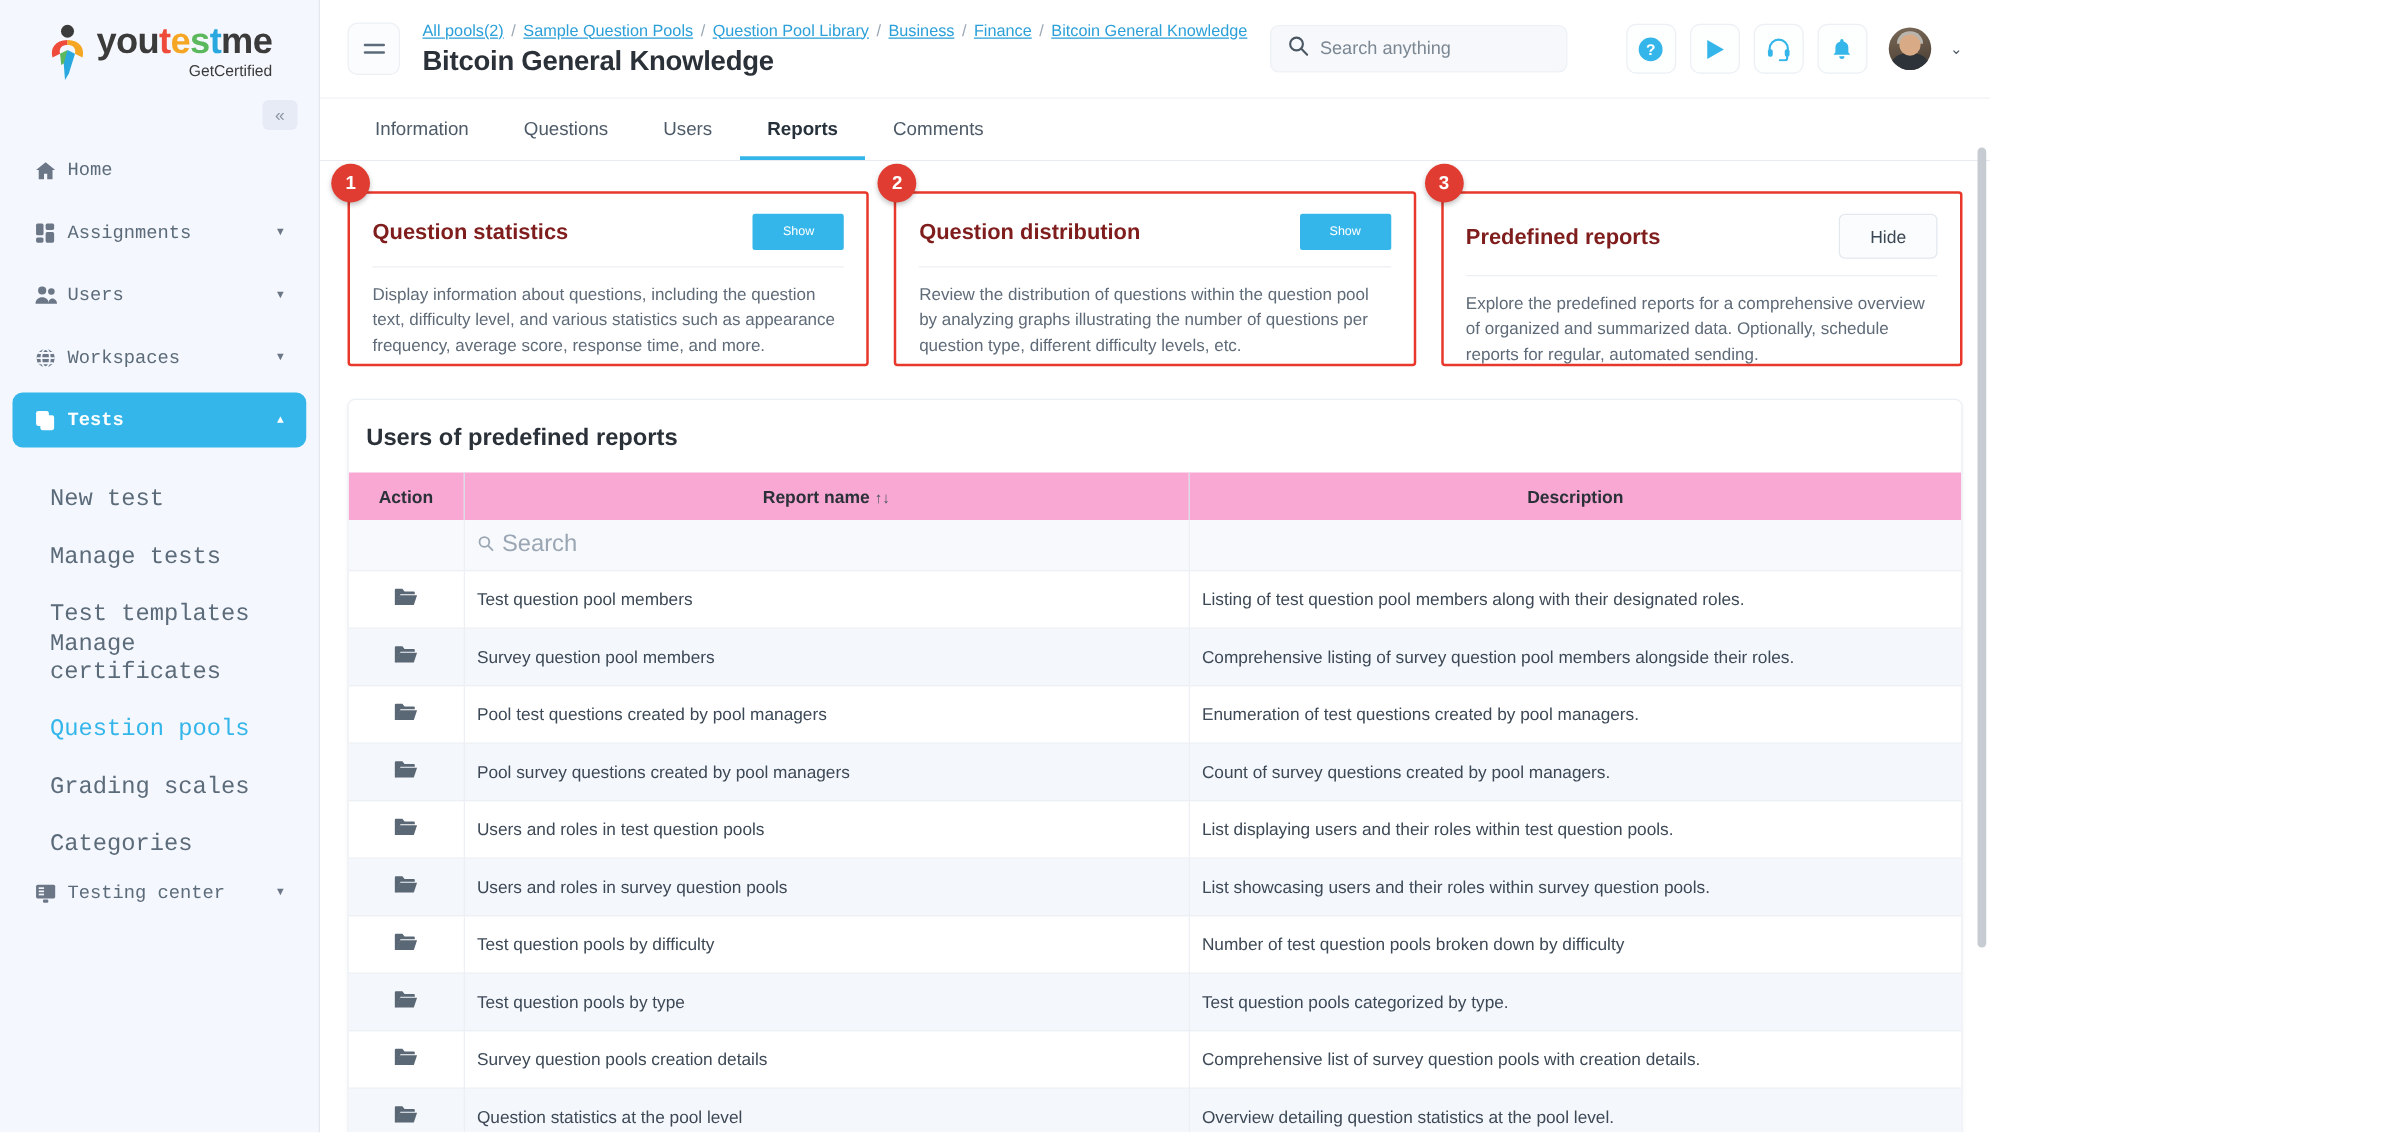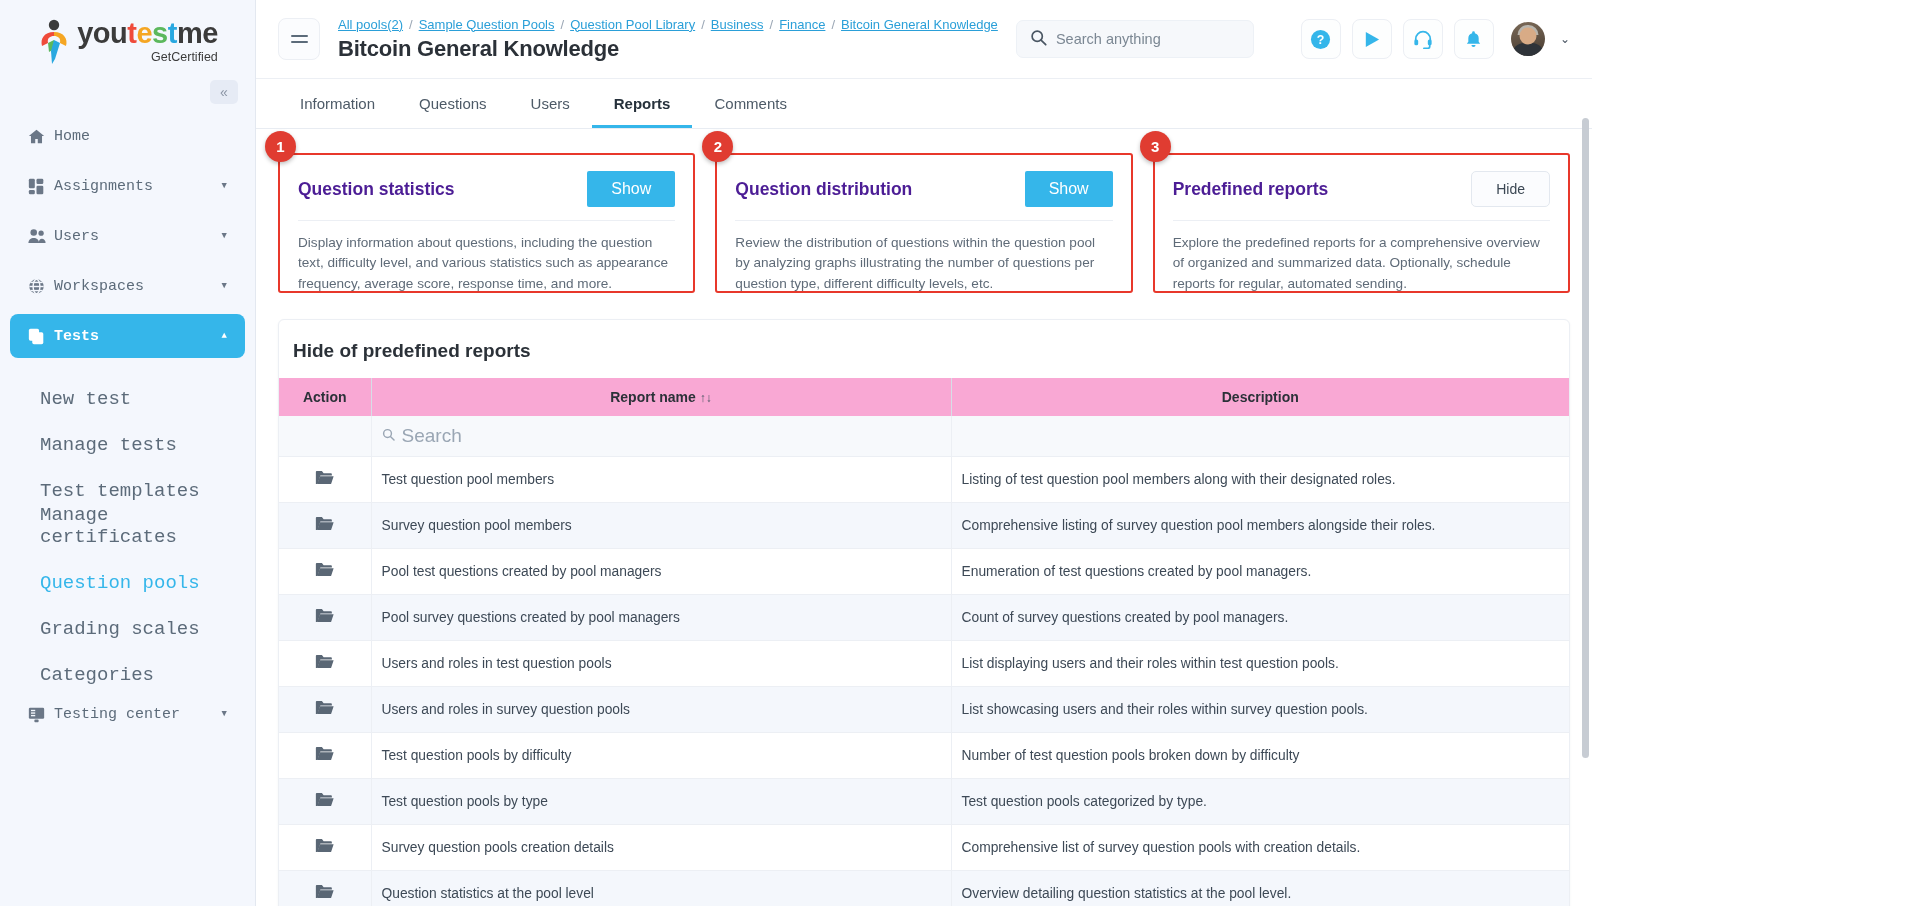--- a/index.html
+++ b/index.html
@@ -132,24 +132,24 @@
   .content { flex: 1; overflow: hidden; padding: 0 22px; position: relative; background: #fff; }
 
   
   .cards { display: flex; gap: 20px; margin-top: 24px; }
   .card-outer { position: relative; flex: 1; }
   .card {
     border: 2.5px solid #e8382b; border-radius: 3px;
     background: #fff; padding: 16px 18px 20px 18px; height: 140px;
   }
   .card-head { display: flex; align-items: center; justify-content: space-between; }
-  .card-title { font-size: 17.5px; font-weight: 700; color: #4c1d95; }
+  .card-title { font-size: 17.5px; font-weight: 700; color: #7f1d1d; }
   .btn-show {
     background: #35b6ea; color: #fff; border: none; border-radius: 2px;
-    padding: 9px 24px; font-size: 16px; cursor: pointer;
+    padding: 9px 24px; font-size: 10px; cursor: pointer;
     font-family: "Liberation Sans", sans-serif;
   }
   .btn-hide {
     background: #fbfcfe; color: #3b4753; border: 1px solid #e3e8ef; border-radius: 5px;
     padding: 9px 24px; font-size: 14px; cursor: pointer;
     font-family: "Liberation Sans", sans-serif;
   }
   .card-div { height: 1px; background: #eceff4; margin: 13px 0 12px 0; }
   .card-desc { font-size: 13.6px; line-height: 1.5; color: #5f6b78; }
   .badge {
@@ -453,21 +453,21 @@
               <button class="btn-hide">Hide</button>
             </div>
             <div class="card-div"></div>
             <div class="card-desc">Explore the predefined reports for a comprehensive overview of organized and summarized data. Optionally, schedule reports for regular, automated sending.</div>
           </div>
         </div>
 
       </section>
 
       <section class="panel">
-        <div class="panel-title">Hide of predefined reports</div>
+        <div class="panel-title">Users of predefined reports</div>
 
         <table>
           <thead>
             <tr>
               <th class="col-action">Action</th>
               <th class="col-name">
                 <span>Report name</span><span class="sort-ico">↑↓</span>
               </th>
               <th>Description</th>
             </tr>

